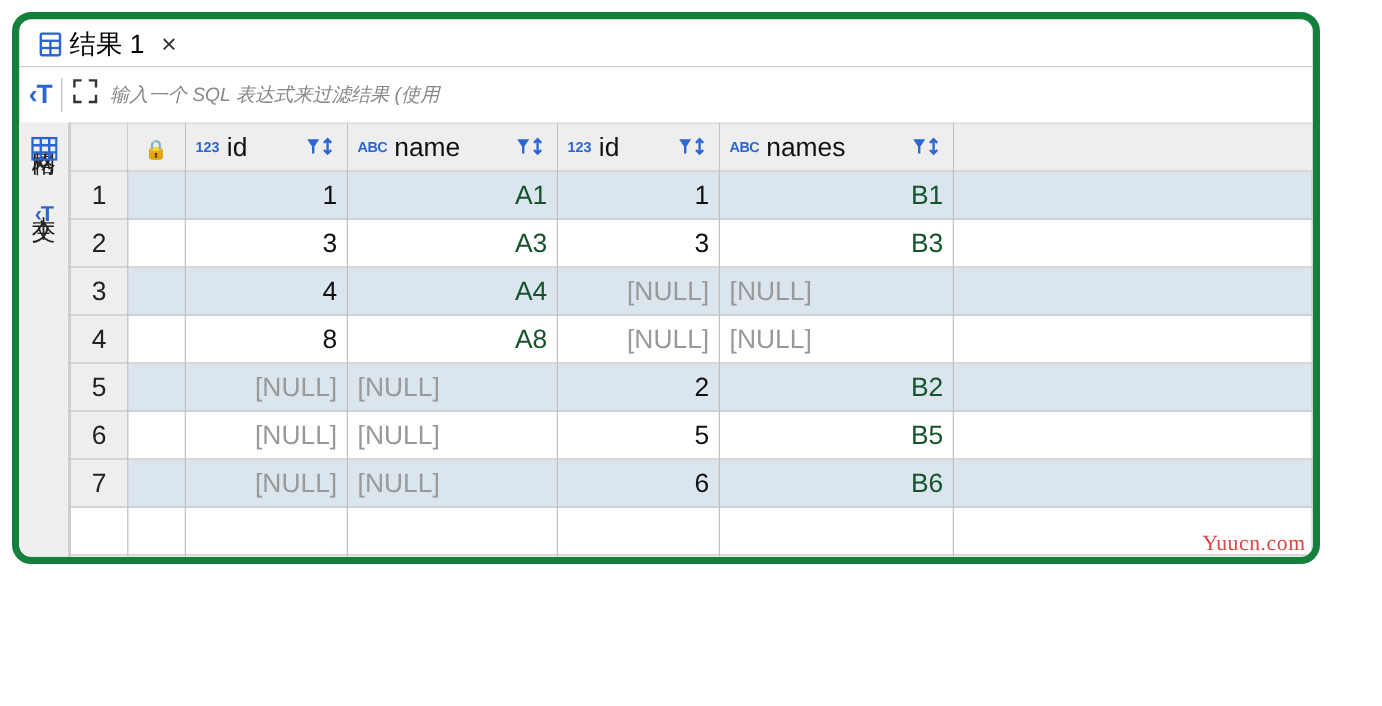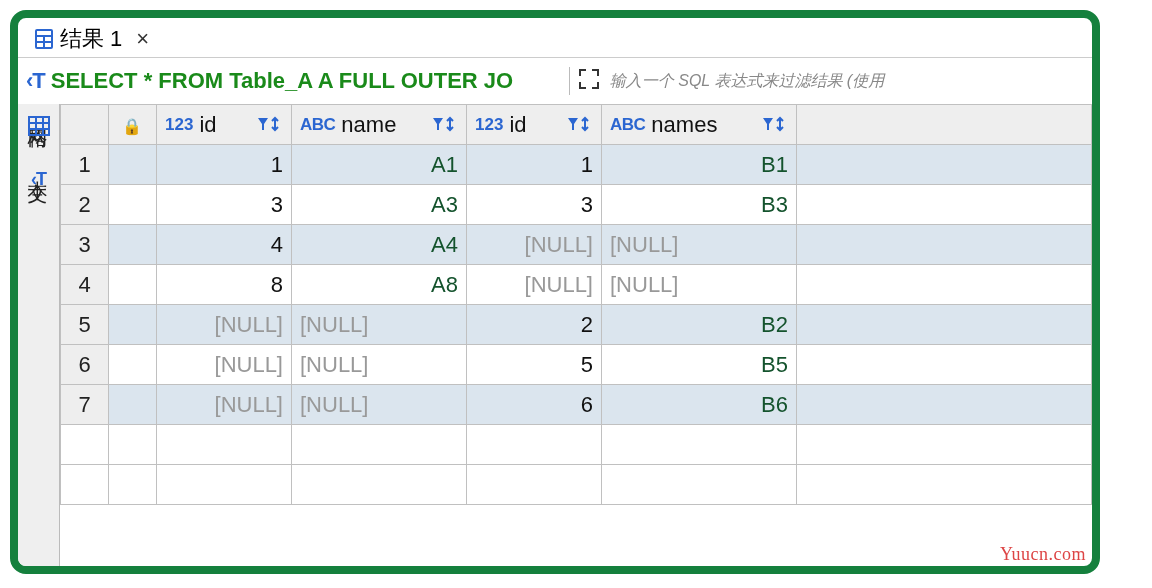--- a/index.html
+++ b/index.html
@@ -4,25 +4,25 @@
 <style>
   * { box-sizing: border-box; margin: 0; padding: 0; }
   body {
     font-family: -apple-system, "Segoe UI", "Microsoft YaHei", sans-serif;
     background: #fff;
     padding: 10px;
     width: 1152px;
     height: 588px;
   }
   .window {
-    border: 8px solid #15803d;
+    border: 6px solid #15803d;
     border-radius: 16px;
     background: #fff;
     width: 1090px;
-    height: 564px;
+    height: 460px;
     overflow: hidden;
     position: relative;
   }
   .tabbar {
     display: flex;
     align-items: center;
     padding: 2px 10px 0;
     height: 40px;
     border-bottom: 1px solid #ccc;
   }
@@ -128,21 +128,21 @@
   .col-id2 { width: 135px; }
   .col-names { width: 195px; }
   .col-header {
     display: flex;
     align-items: center;
     gap: 6px;
     height: 100%;
   }
   .type-badge {
     color: #2b66d1;
-    font-size: 17px;
+    font-size: 12px;
     font-weight: 700;
   }
   .type-badge.abc { letter-spacing: -0.5px; }
   .col-label { flex: 1; color: #111; }
   .filter-icon {
     color: #2b66d1;
     display: flex;
     align-items: center;
     gap: 0;
   }
@@ -189,21 +189,20 @@
             <rect x="11" y="15" width="6" height="4" fill="#fff"></rect>
           </svg>
       </span>
       <span>结果 1</span>
       <span class="tab-close">×</span>
     </div>
   </div>
 
   <div class="toolbar">
     <span class="sql-icon">‹T</span>
-    <span class="sql-text">SELECT * FROM Table_A A FULL OUTER JO</span>
     <span class="divider"></span>
     <span class="expand-icon">
       <svg width="22" height="22" viewBox="0 0 22 22">
           <path d="M2 8 L2 2 L8 2 M14 2 L20 2 L20 8 M20 14 L20 20 L14 20 M8 20 L2 20 L2 14" stroke="#333" stroke-width="2" fill="none"></path>
         </svg>
     </span>
     <div class="filter-input">输入一个 SQL 表达式来过滤结果 (使用</div>
   </div>
 
   <div class="content">

